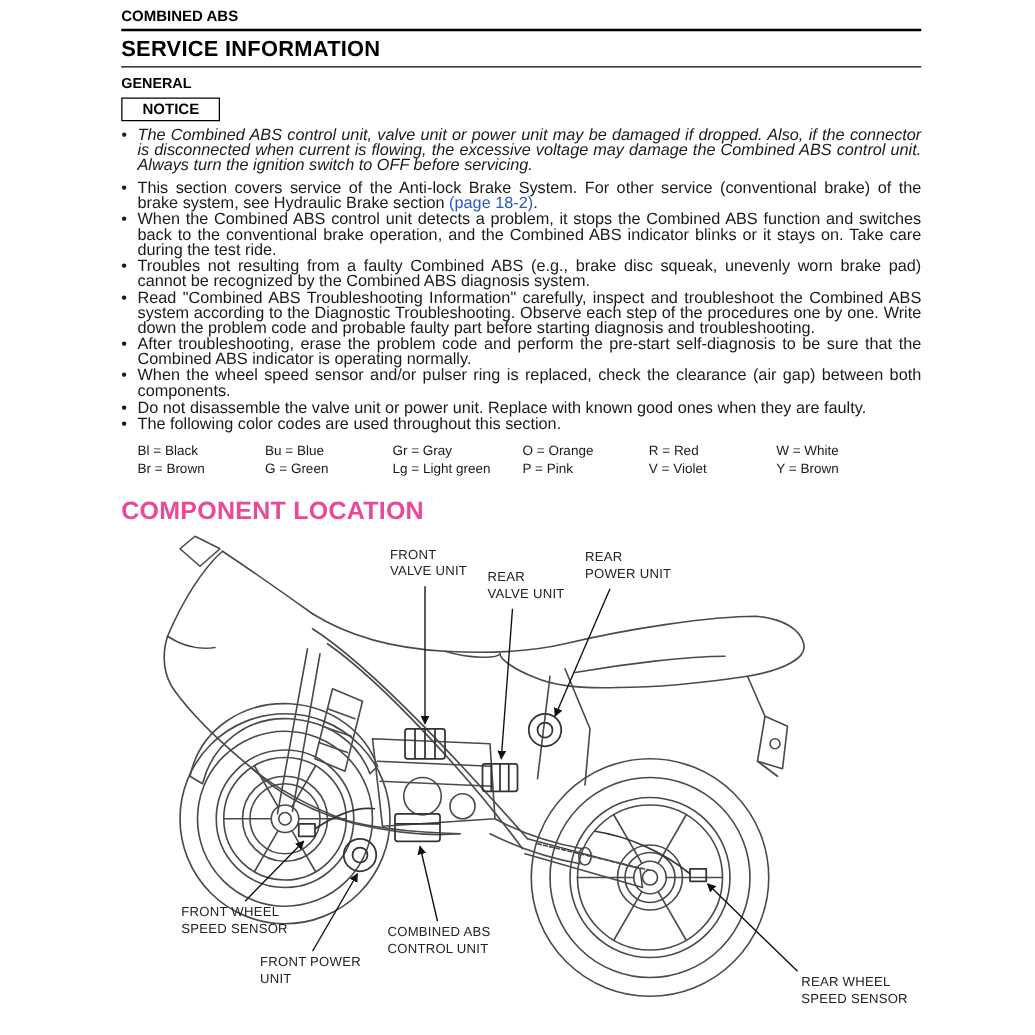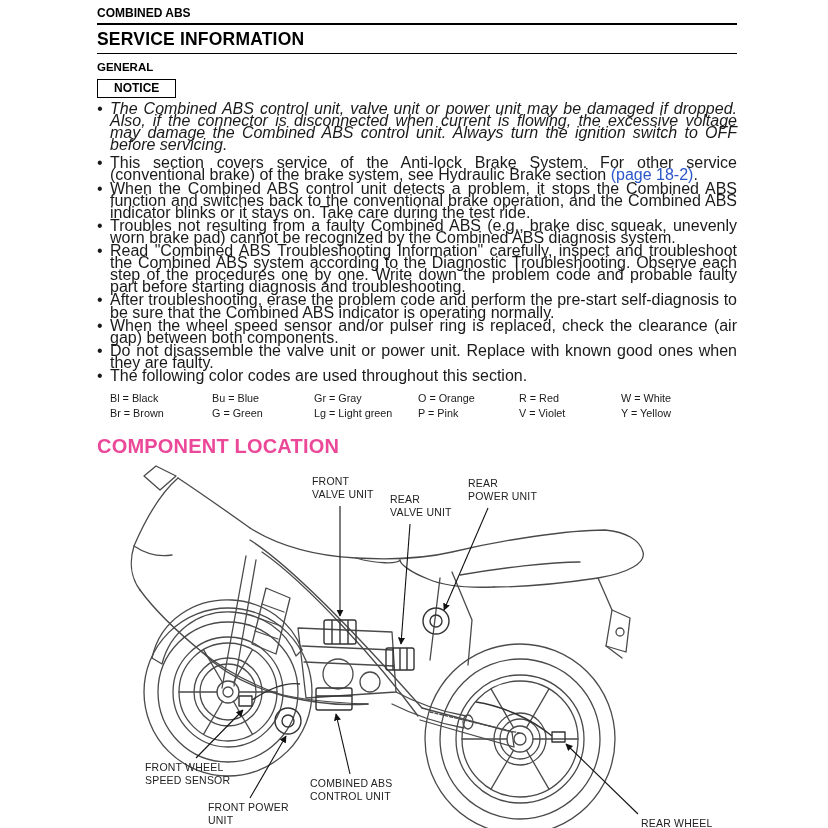--- a/index.html
+++ b/index.html
@@ -11,21 +11,21 @@
   .page{position:relative;width:828px;height:709px;}
   .text-col{position:absolute;left:97px;top:6px;width:640px;}
 
   .doc-header{font-size:12px;font-weight:bold;color:#000;margin:0 0 3px 0;}
   .rule-thick{border:0;border-top:2.5px solid #000;margin:0 0 4px 0;}
   .service-title{font-size:17.5px;font-weight:bold;color:#000;margin:2px 0 0 0;padding-bottom:3px;border-bottom:1.7px solid #000;letter-spacing:.2px;}
   .general-title{font-size:11.5px;font-weight:bold;color:#000;margin:7px 0 5px 0;}
   .notice-box{display:inline-block;border:1.8px solid #000;padding:1px 16px 2px 16px;font-weight:bold;font-size:12px;color:#000;}
 
   .bullets{margin-top:5px;}
-  .bullet{display:flex;margin-bottom:1px;font-size:16px;line-height:12.1px;}
+  .bullet{display:flex;margin-bottom:1px;font-size:13px;line-height:12.1px;}
   .bullet .dot{flex:none;width:13px;}
   .bullet .dot::before{content:"\2022";}
   .bullet .txt{flex:1;text-align:justify;}
   .italic{font-style:italic;}
   .service-bullets{margin-top:6px;}
   .link{color:#2b55c8;cursor:pointer;}
 
   .color-codes{display:grid;grid-template-columns:102px 102px 104px 101px 102px 1fr;row-gap:2px;margin:10px 0 0 13px;font-size:10.8px;line-height:12.5px;}
 
   .comp-title{font-size:20px;font-weight:bold;color:#ec4899;margin:16px 0 0 0;letter-spacing:.2px;}
@@ -98,21 +98,21 @@
       <span>Bu = Blue</span>
       <span>Gr = Gray</span>
       <span>O = Orange</span>
       <span>R = Red</span>
       <span>W = White</span>
       <span>Br = Brown</span>
       <span>G = Green</span>
       <span>Lg = Light green</span>
       <span>P = Pink</span>
       <span>V = Violet</span>
-      <span>Y = Yellow</span>
+      <span>Y = Brown</span>
     </div>
 
     <div class="comp-title">COMPONENT LOCATION</div>
 
     <div class="diagram">
 
       <svg class="bike" viewBox="0 0 640 400" width="640" height="400">
         <defs>
           <marker id="arrow" viewBox="0 0 10 10" refX="9" refY="5" markerWidth="6.5" markerHeight="6.5" orient="auto-start-reverse">
             <path d="M0,0 L10,5 L0,10 z" fill="#111"></path>

